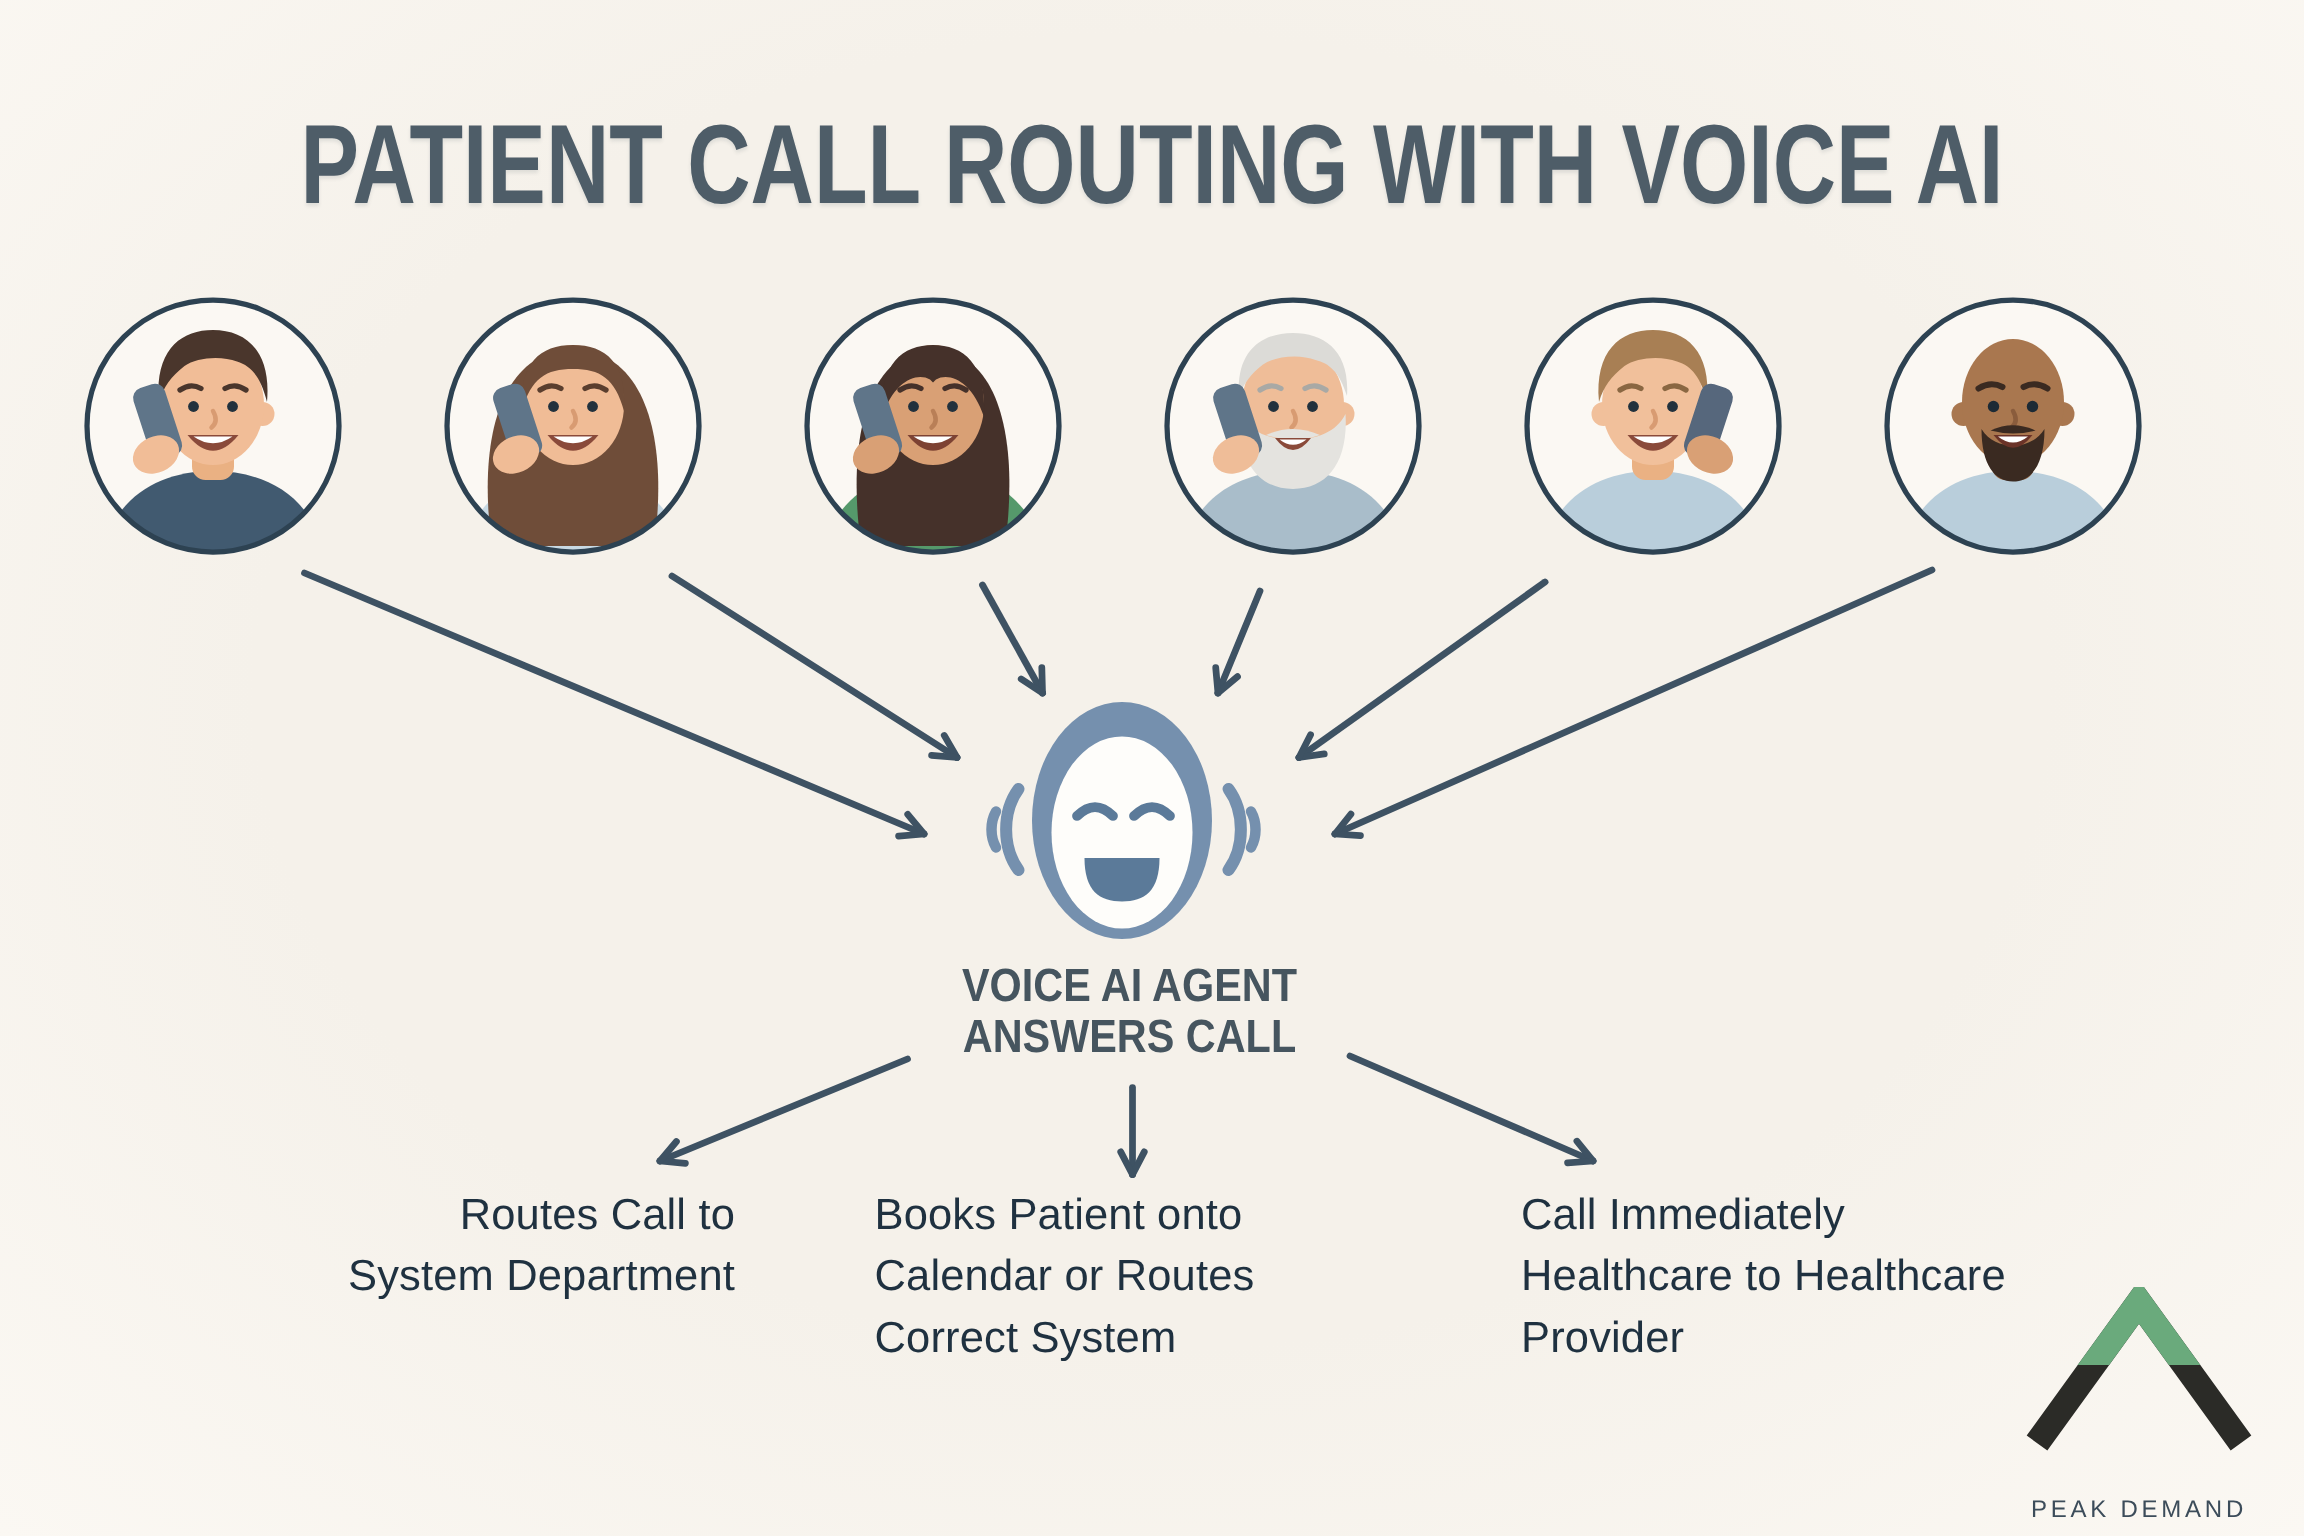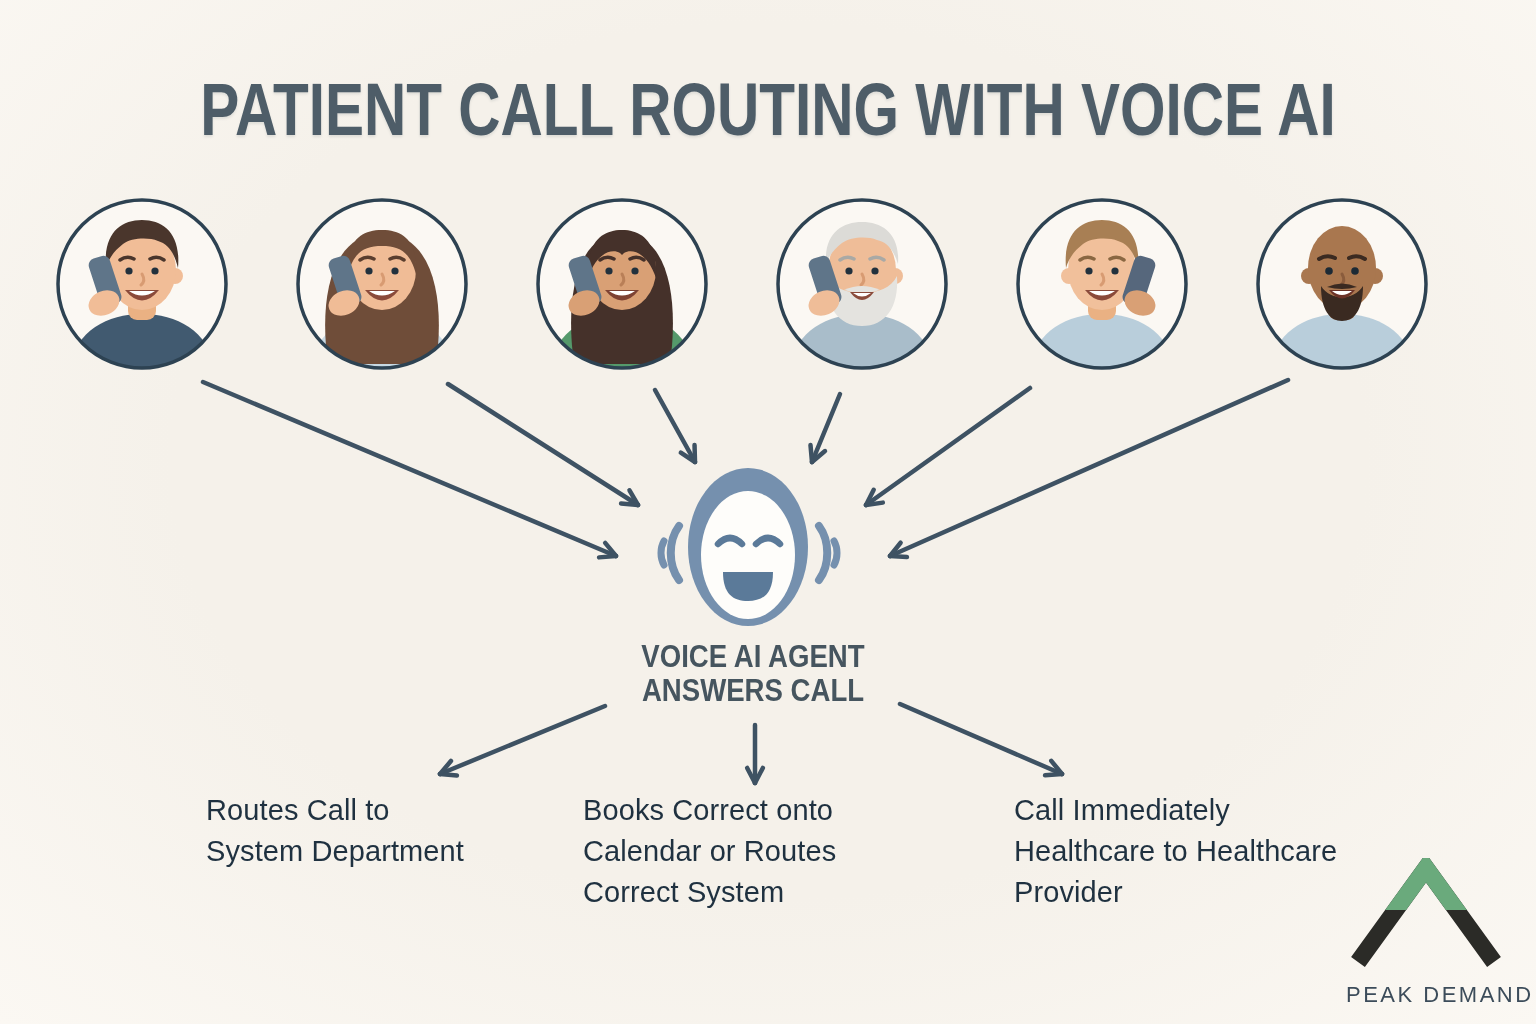--- a/index.html
+++ b/index.html
@@ -43,28 +43,28 @@
     font-size:31px;line-height:34px;font-weight:bold;
     transform:scaleX(0.89);transform-origin:50% 0;
     white-space:nowrap;
   }
   .outcome{
     position:absolute;top:790px;
     color:var(--body-text);
     font-size:29px;line-height:41px;font-weight:normal;
     letter-spacing:0.1px;
   }
-  .outcome-1{left:206px;width:300px;text-align:left;}
+  .outcome-1{left:190px;width:300px;text-align:right;}
   .outcome-2{left:583px;width:330px;text-align:left;}
   .outcome-3{left:978px;width:360px;text-align:left;margin-left:36px;}
   .logo{position:absolute;left:1346px;top:858px;width:160px;}
   .logo svg{display:block;}
   .logo-text{
-    margin-top:6px;text-align:center;
-    font-size:22px;letter-spacing:2.5px;
+    margin-top:22px;text-align:center;
+    font-size:16px;letter-spacing:2.5px;
     color:var(--brand-text);
     white-space:nowrap;
   }
 </style>
 </head>
 <body>
 
 <div class="canvas">
 
   <h1 class="title">PATIENT CALL ROUTING WITH VOICE AI</h1>
@@ -303,21 +303,21 @@
   <div class="agent-label">
     <div>VOICE AI AGENT</div>
     <div>ANSWERS CALL</div>
   </div>
 
   <div class="outcome outcome-1">
     <div>Routes Call to</div>
     <div>System Department</div>
   </div>
   <div class="outcome outcome-2">
-    <div>Books Correct onto</div>
+    <div>Books Patient onto</div>
     <div>Calendar or Routes</div>
     <div>Correct System</div>
   </div>
   <div class="outcome outcome-3">
     <div>Call Immediately</div>
     <div>Healthcare to Healthcare</div>
     <div>Provider</div>
   </div>
 
   <div class="logo">

